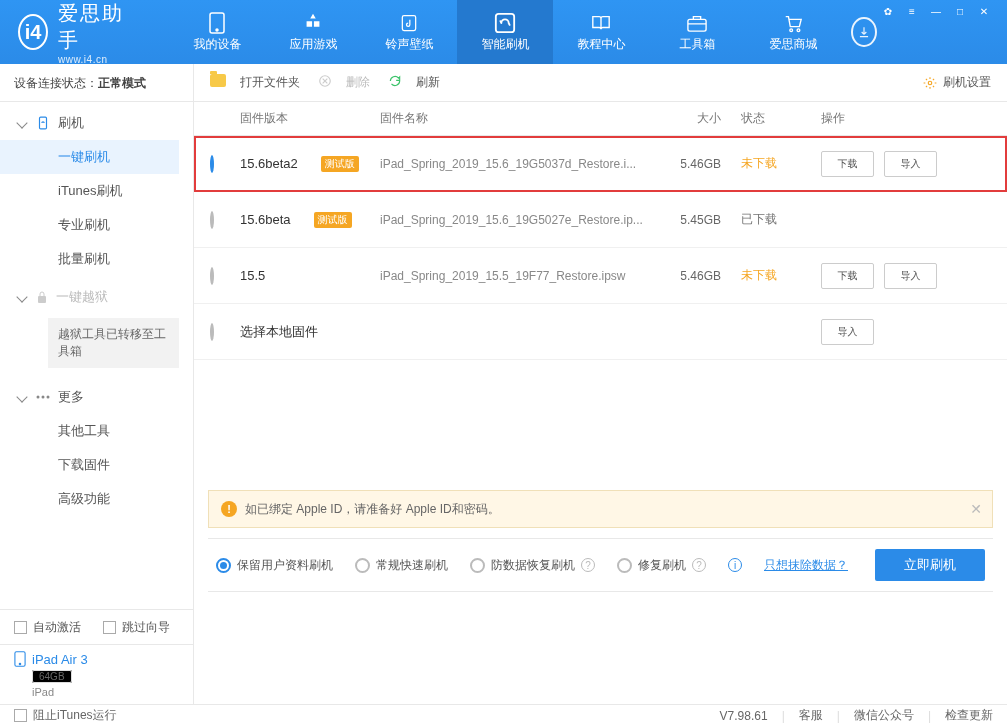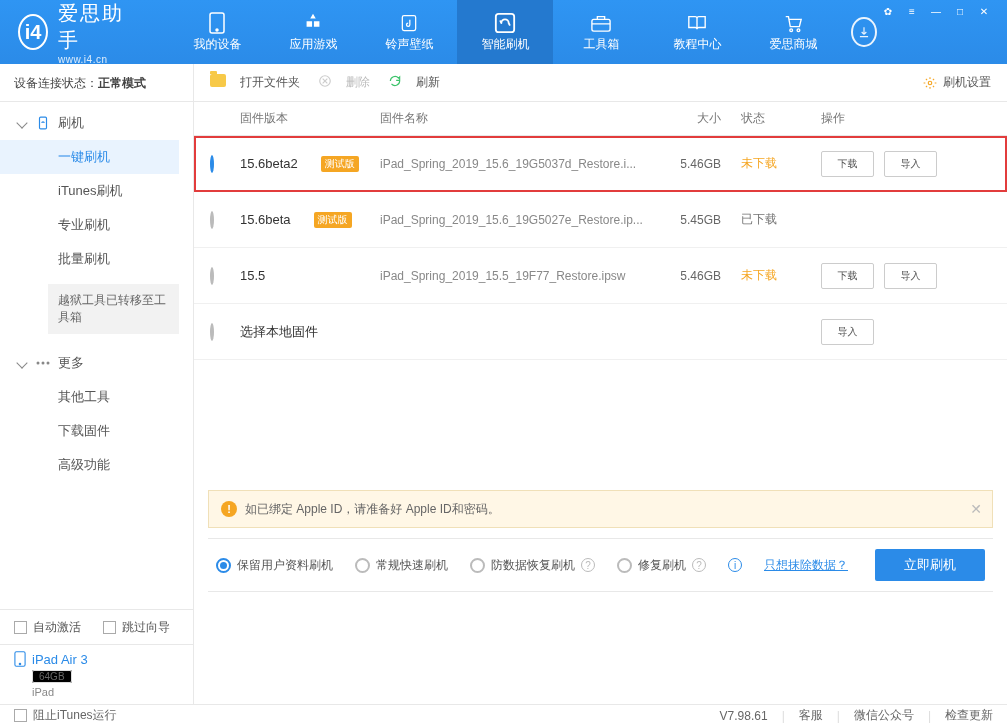--- a/index.html
+++ b/index.html
@@ -129,33 +129,33 @@
           <svg width="22" height="22" viewBox="0 0 24 24" fill="none" stroke="#fff" stroke-width="2">
             <rect x="2" y="2" width="20" height="20" rx="3"></rect>
             <path d="M8 12a4 4 0 018 0M8 12l-1-2m9 2l1 2" stroke-linecap="round"></path>
           </svg>
         </span>
       <span class="lbl">智能刷机</span>
     </div>
     <div class="nav-item">
       <span class="ico">
           <svg width="22" height="20" viewBox="0 0 24 22" fill="none" stroke="#fff" stroke-width="1.5">
+            <path d="M3 4h7a2 2 0 012 2v12a2 2 0 00-2-2H3zM21 4h-7a2 2 0 00-2 2v12a2 2 0 012-2h7z"></path>
+          </svg>
+        </span>
+      <span class="lbl">教程中心</span>
+    </div>
+    <div class="nav-item">
+      <span class="ico">
+          <svg width="22" height="20" viewBox="0 0 24 22" fill="none" stroke="#fff" stroke-width="1.5">
             <rect x="2" y="7" width="20" height="13" rx="2"></rect>
             <path d="M8 7V4h8v3M2 12h20"></path>
           </svg>
         </span>
       <span class="lbl">工具箱</span>
-    </div>
-    <div class="nav-item">
-      <span class="ico">
-          <svg width="22" height="20" viewBox="0 0 24 22" fill="none" stroke="#fff" stroke-width="1.5">
-            <path d="M3 4h7a2 2 0 012 2v12a2 2 0 00-2-2H3zM21 4h-7a2 2 0 00-2 2v12a2 2 0 012-2h7z"></path>
-          </svg>
-        </span>
-      <span class="lbl">教程中心</span>
     </div>
     <div class="nav-item">
       <span class="ico">
           <svg width="22" height="20" viewBox="0 0 24 22" fill="none" stroke="#fff" stroke-width="1.5">
             <path d="M4 4h3l2 11h10l2-8H8"></path>
             <circle cx="10" cy="19" r="1.5"></circle>
             <circle cx="18" cy="19" r="1.5"></circle>
           </svg>
         </span>
       <span class="lbl">爱思商城</span>
@@ -190,20 +190,28 @@
           </svg>
         <span>刷机</span>
       </div>
       <div class="side-item sel">一键刷机</div>
       <div class="side-item">iTunes刷机</div>
       <div class="side-item">专业刷机</div>
       <div class="side-item">批量刷机</div>
     </div>
 
     <div class="side-group">
+      <div class="side-head side-lock">
+        <span class="exp"></span>
+        <svg width="12" height="14" viewBox="0 0 24 28" fill="#ccc">
+            <rect x="4" y="12" width="16" height="14" rx="2"></rect>
+            <path d="M8 12V8a4 4 0 018 0v4" fill="none" stroke="#ccc" stroke-width="2"></path>
+          </svg>
+        <span>一键越狱</span>
+      </div>
       <div class="side-box">越狱工具已转移至工具箱</div>
     </div>
 
     <div class="side-group">
       <div class="side-head">
         <span class="exp"></span>
         <svg width="14" height="4" viewBox="0 0 14 4" fill="#888">
             <circle cx="2" cy="2" r="1.5"></circle>
             <circle cx="7" cy="2" r="1.5"></circle>
             <circle cx="12" cy="2" r="1.5"></circle>

